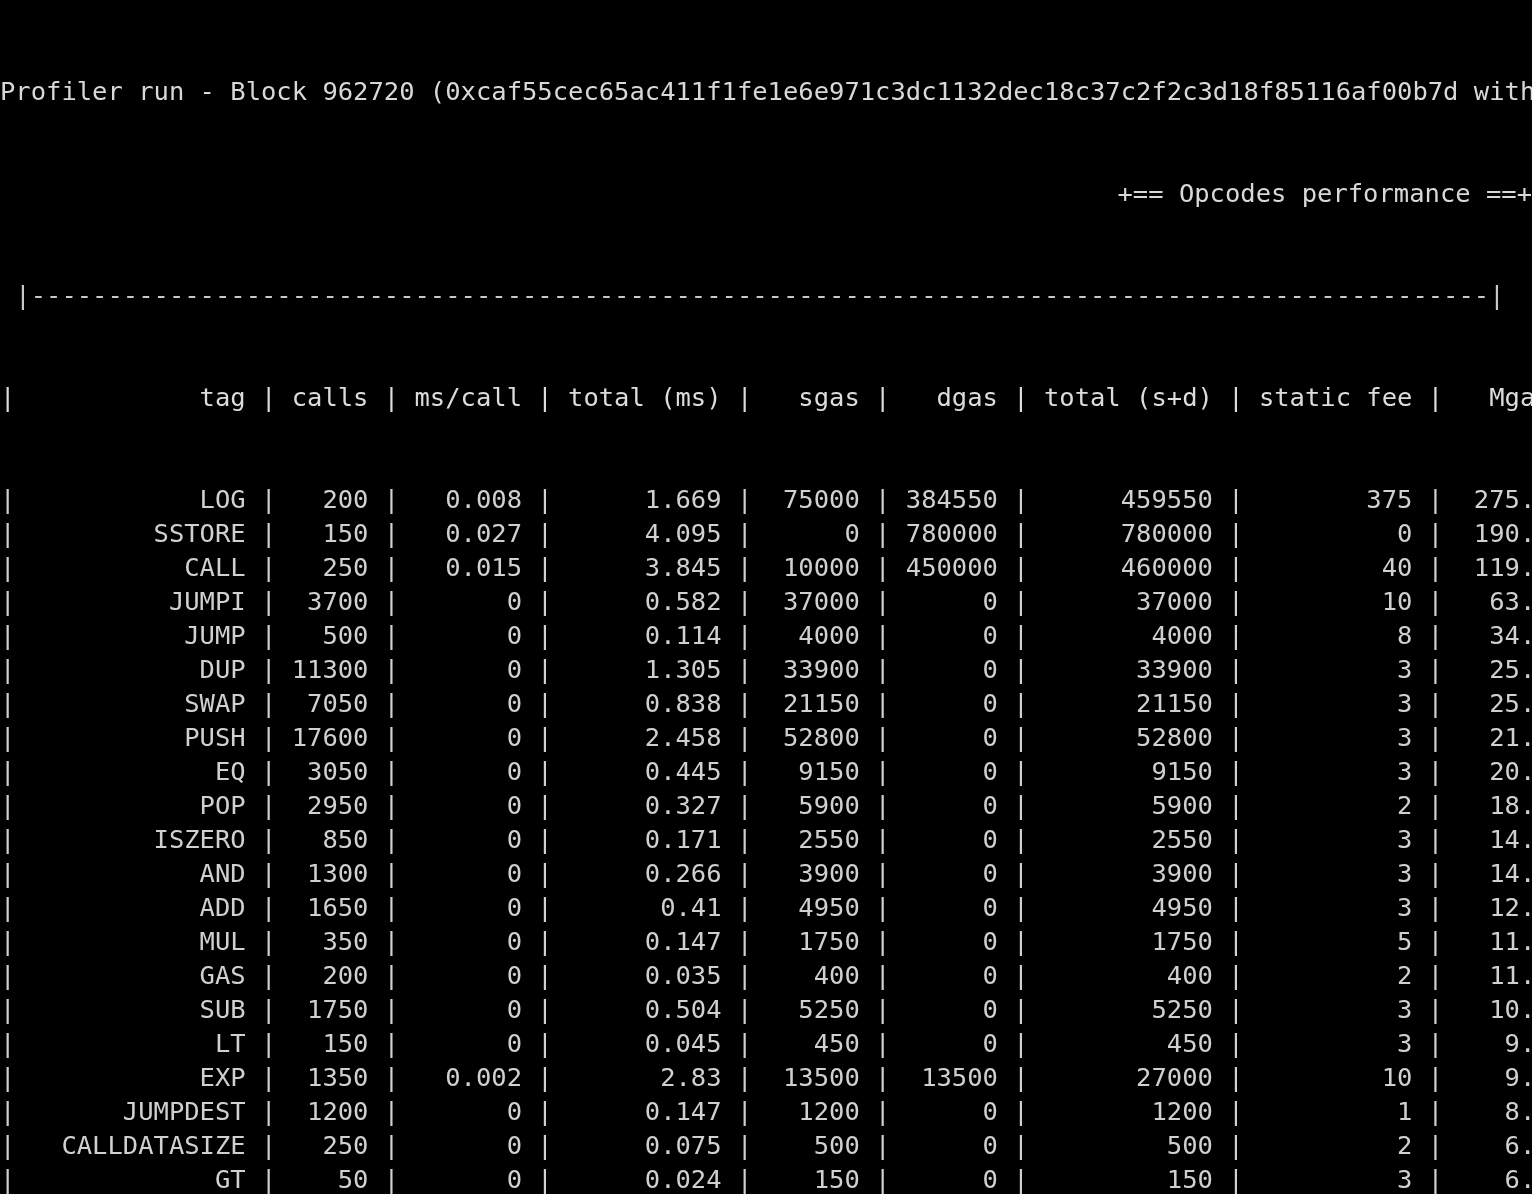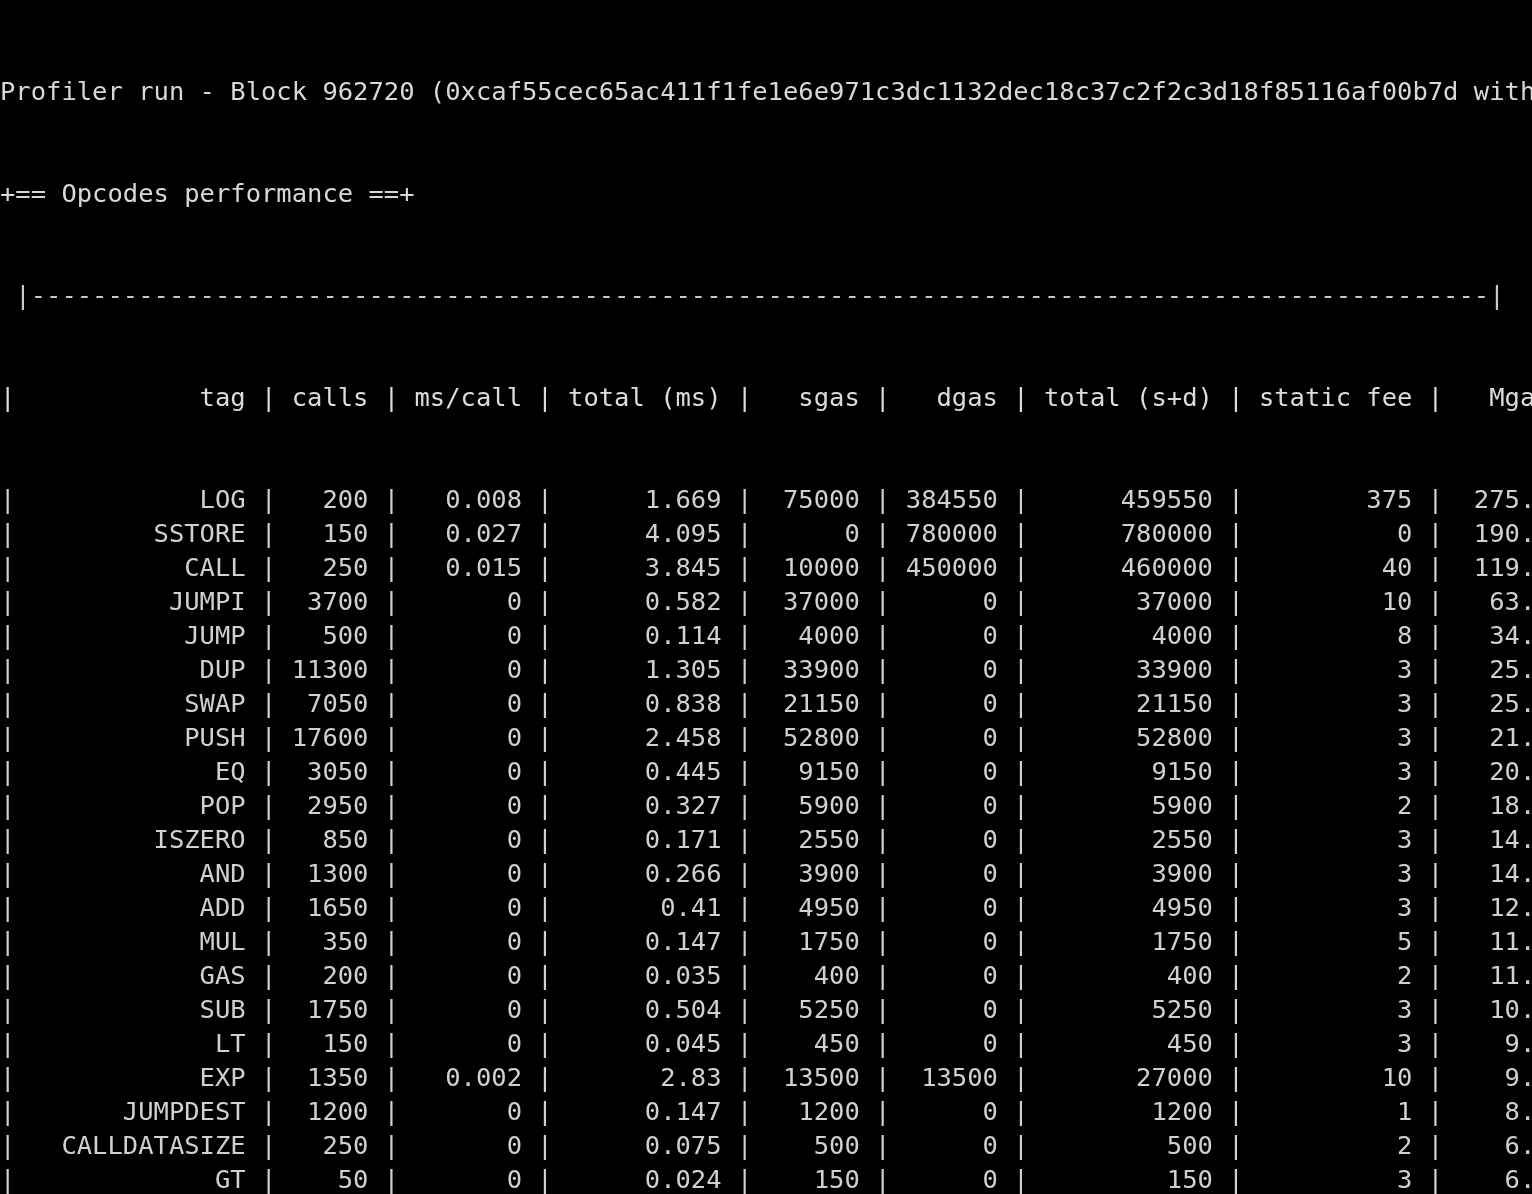--- a/index.html
+++ b/index.html
@@ -31,21 +31,21 @@
   .line {
     height: 34px;
     white-space: pre;
     display: block;
     font-family: "DejaVu Sans Mono", "Liberation Mono", monospace;
     font-size: 25.5px;
     line-height: 34px;
     color: #d0d0d0;
   }
   .title-line { color: #d8d8d8; }
-  .section-line { color: #d8d8d8; }
+  .section-line { color: #d8d8d8; text-align: right; }
   .rule-line { color: #c8c8c8; }
   .header-line { color: #dcdcdc; }
   .row-line { color: #d0d0d0; }
 </style>
 </head>
 <body>
 
 <div id="terminal">
   <div class="line title-line">Profiler run - Block 962720 (0xcaf55cec65ac411f1fe1e6e971c3dc1132dec18c37c2f2c3d18f85116af00b7d with 50 txs</div>
   <div class="line section-line">+== Opcodes performance ==+</div>

